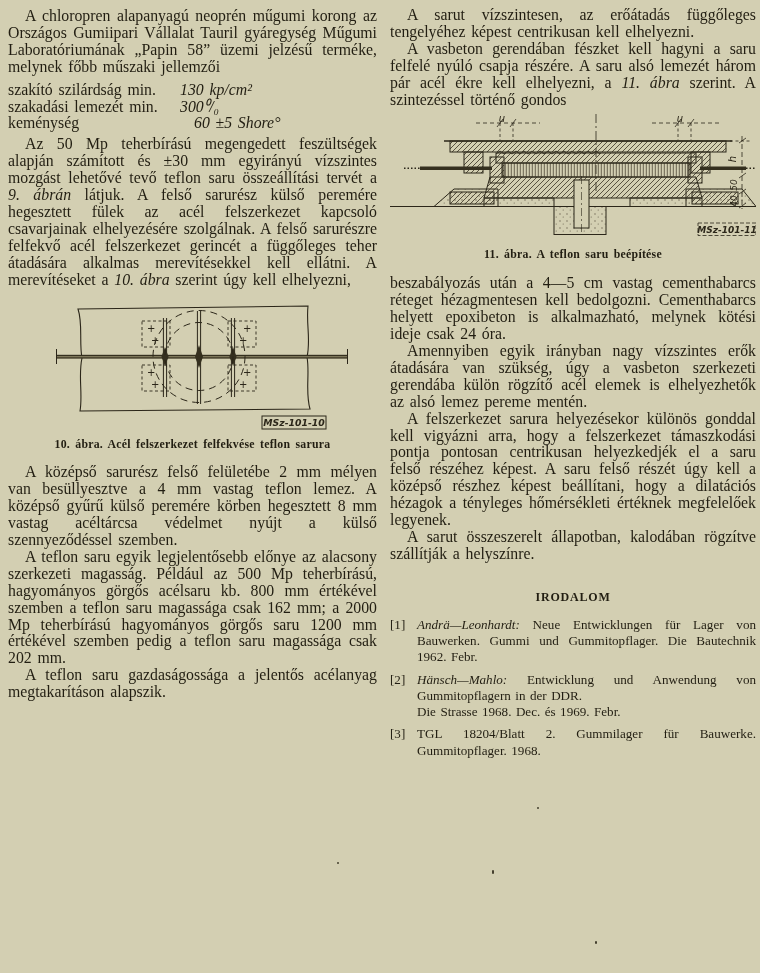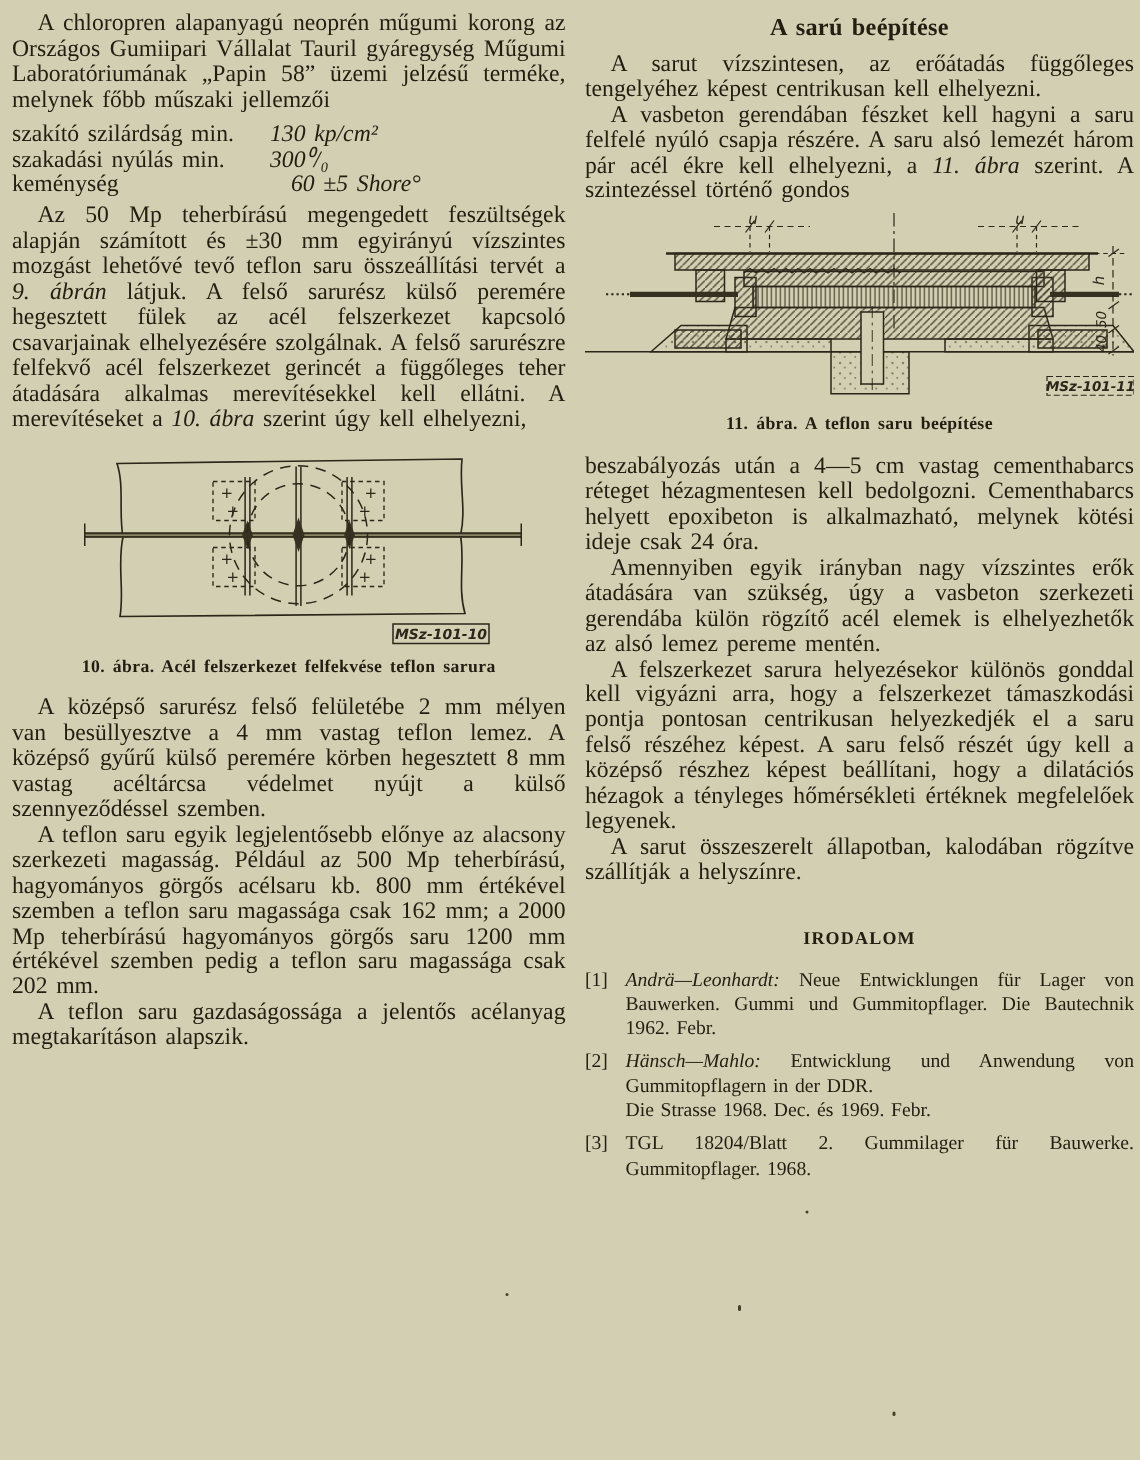--- a/index.html
+++ b/index.html
@@ -41,21 +41,21 @@
   <div class="col col-left">
 
     <p>A chloropren alapanyagú neoprén műgumi korong az Országos Gumiipari Vállalat Tauril gyáregység Műgumi Laboratóriumának „Papin 58” üzemi jelzésű terméke, melynek főbb műszaki jellemzői</p>
 
     <div class="specs">
       <div class="spec-row">
         <span class="spec-label">szakító szilárdság min.</span>
         <span class="spec-value">130 kp/cm²</span>
       </div>
       <div class="spec-row">
-        <span class="spec-label">szakadási nyúlás min.</span>
+        <span class="spec-label">szakadási lemezét min.</span>
         <span class="spec-value">300⁰/₀</span>
       </div>
       <div class="spec-row">
         <span class="spec-label">keménység</span>
         <span class="spec-value pushed">60 ±5 Shore°</span>
       </div>
     </div>
 
     <p><span>Az 50 Mp teherbírású megengedett feszültségek alapján számított és ±30 mm egyirányú vízszintes mozgást lehetővé tevő teflon saru összeállítási tervét a </span><span class="ital">9. ábrán</span><span> látjuk. A felső sarurész külső peremére hegesztett fülek az acél felszerkezet kapcsoló csavarjainak elhelyezésére szolgálnak. A felső sarurészre felfekvő acél felszerkezet gerincét a függőleges teher átadására alkalmas merevítésekkel kell ellátni. A merevítéseket a </span><span class="ital">10. ábra</span><span> szerint úgy kell elhelyezni,</span></p>
 
@@ -111,21 +111,20 @@
       <div class="figcaption">10. ábra. Acél felszerkezet felfekvése teflon sarura</div>
     </div>
 
     <p>A középső sarurész felső felületébe 2 mm mélyen van besüllyesztve a 4 mm vastag teflon lemez. A középső gyűrű külső peremére körben hegesztett 8 mm vastag acéltárcsa védelmet nyújt a külső szennyeződéssel szemben.</p>
     <p>A teflon saru egyik legjelentősebb előnye az alacsony szerkezeti magasság. Például az 500 Mp teherbírású, hagyományos görgős acélsaru kb. 800 mm értékével szemben a teflon saru magassága csak 162 mm; a 2000 Mp teherbírású hagyományos görgős saru 1200 mm értékével szemben pedig a teflon saru magassága csak 202 mm.</p>
     <p>A teflon saru gazdaságossága a jelentős acélanyag megtakarításon alapszik.</p>
   </div>
 
   <div class="col col-right">
 
-    <div class="section-heading">A sarú beépítése</div>
 
     <p>A sarut vízszintesen, az erőátadás függőleges tengelyéhez képest centrikusan kell elhelyezni.</p>
 
     <p><span>A vasbeton gerendában fészket kell hagyni a saru felfelé nyúló csapja részére. A saru alsó lemezét három pár acél ékre kell elhelyezni, a </span><span class="ital">11. ábra</span><span> szerint. A szintezéssel történő gondos</span></p>
 
     <div class="figure" style="margin-top:6px;">
       <svg width="366" height="129" viewBox="0 0 366 129">
         <defs>
           <pattern id="f11h" patternUnits="userSpaceOnUse" width="5" height="5">
             <path d="M0,5 L5,0" stroke="#4a4433" stroke-width="0.9" fill="none"></path>

